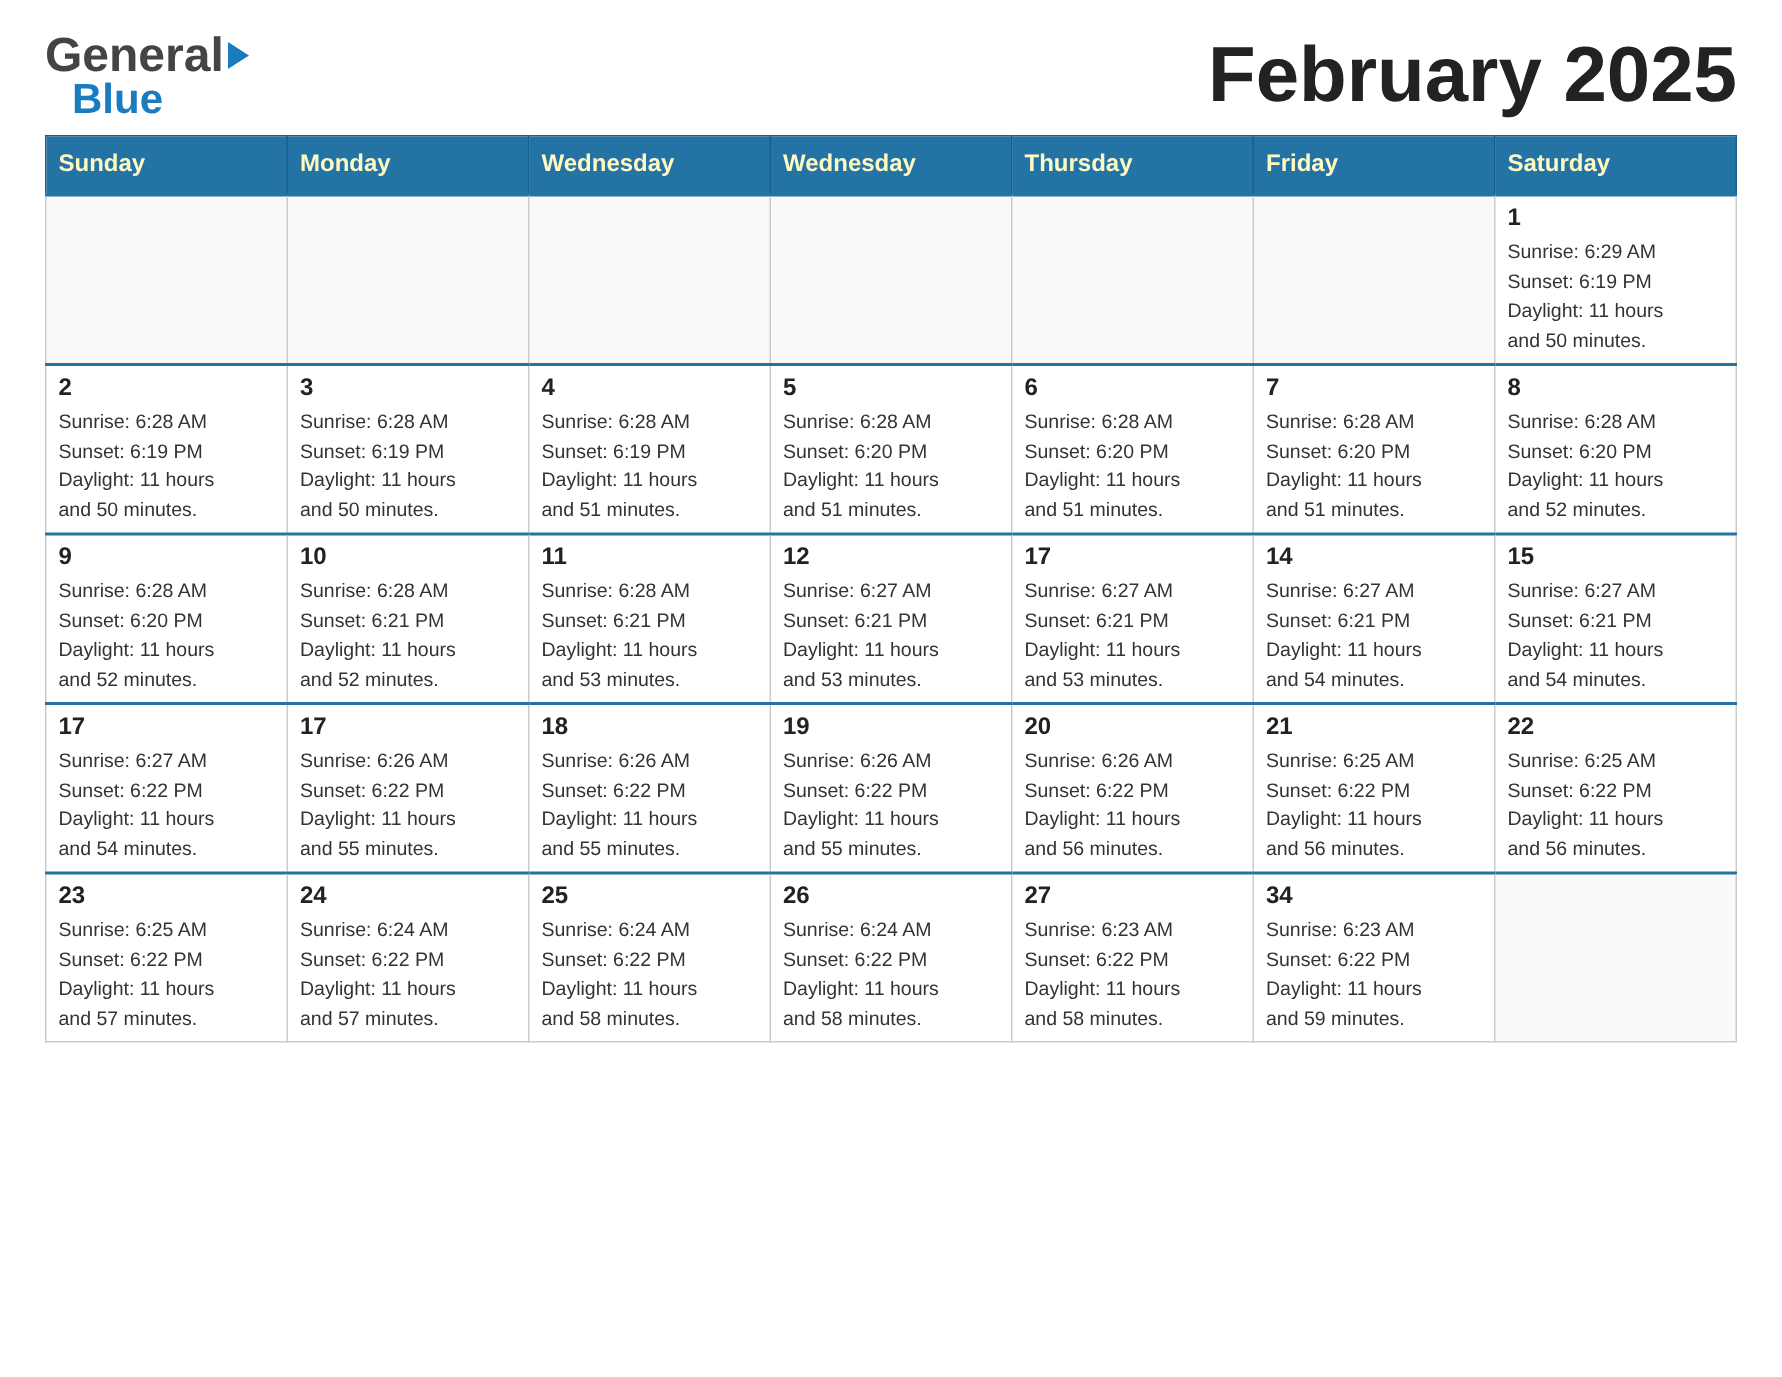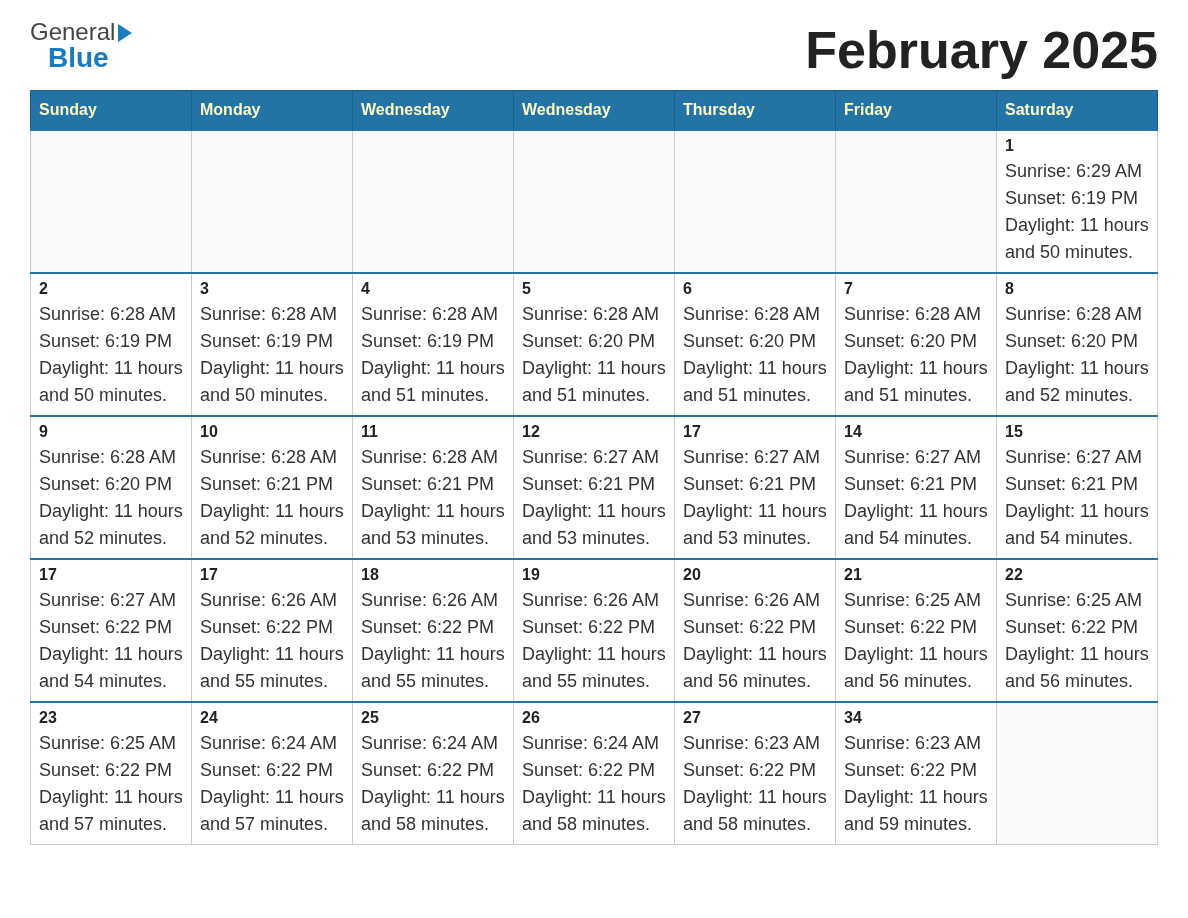--- a/index.html
+++ b/index.html
@@ -60,38 +60,38 @@
       border-top: 2px solid #2473a5;
     }
     .day-number {
       font-size: 16px;
       font-weight: bold;
       color: #222;
       display: block;
       margin-bottom: 3px;
     }
     .day-info {
-      font-size: 18px;
+      font-size: 13px;
       color: #333;
       line-height: 1.5;
     }
     .empty-cell {
       background: #f9f9f9;
     }
     
     .logo-wrapper {
       display: flex;
       flex-direction: column;
       line-height: 1;
     }
     .logo-line1 {
       display: flex;
       align-items: center;
-      font-size: 24px;
-      font-weight: normal;
+      font-size: 32px;
+      font-weight: bold;
       color: #444;
       letter-spacing: 0;
     }
     .logo-arrow {
       display: inline-block;
       width: 0;
       height: 0;
       border-top: 9px solid transparent;
       border-bottom: 9px solid transparent;
       border-left: 14px solid #1a7bbf;

